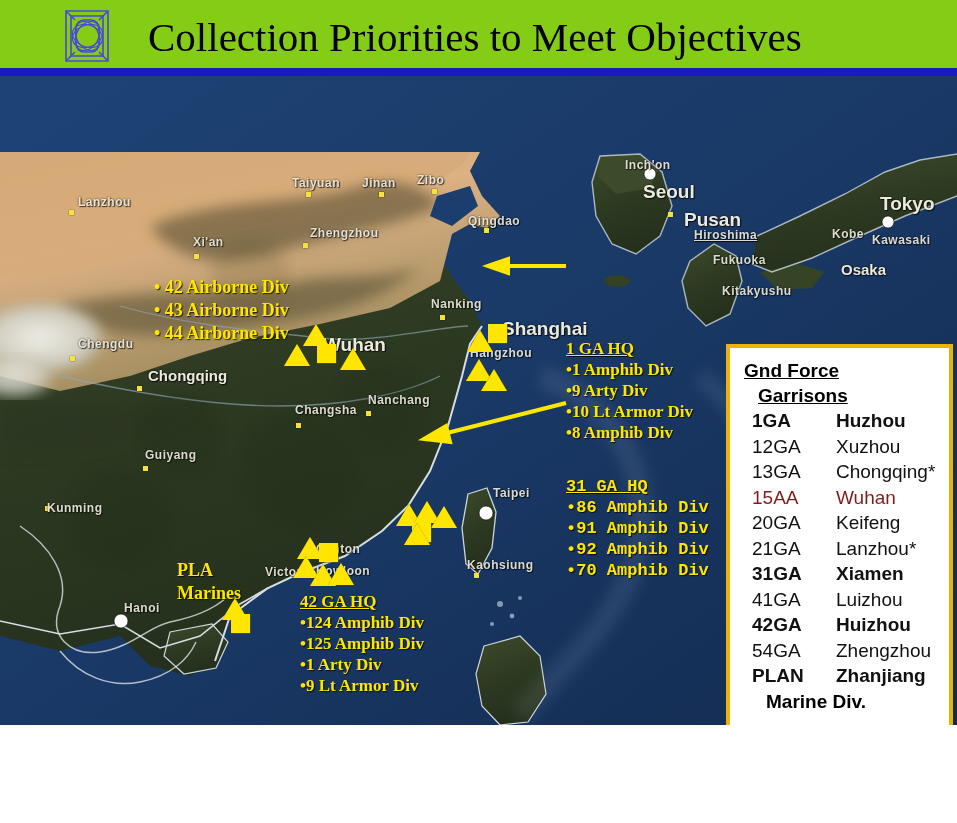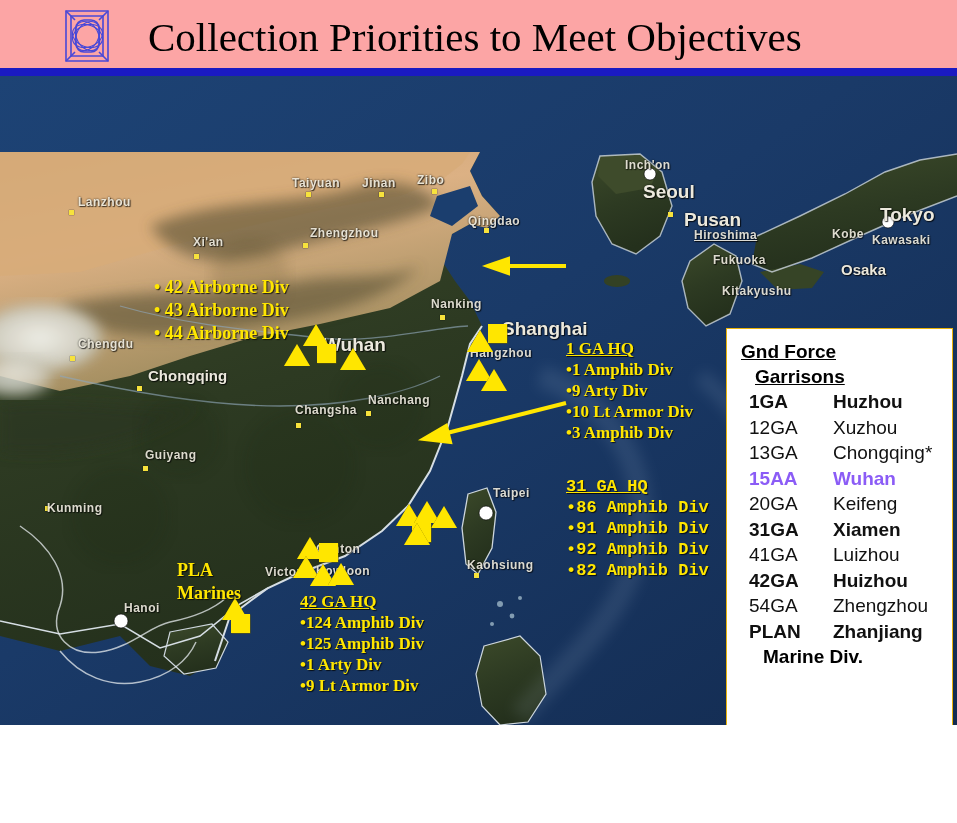--- a/index.html
+++ b/index.html
@@ -13,21 +13,21 @@
     position: relative;
     width: 957px; height: 823px;
     overflow: hidden;
     background: #ffffff;
   }
 
   
   #header {
     position: absolute; left: 0; top: 0;
     width: 957px; height: 68px;
-    background: #fca5a5;
+    background: #84cc16;
   }
   #logo {
     position: absolute; left: 62px; top: 8px;
     width: 52px; height: 56px;
   }
   #title {
     position: absolute; left: 148px; top: 12px;
     font-family: "Liberation Serif", serif;
     font-size: 41px;
     line-height: 50px;
@@ -101,24 +101,24 @@
   .annot .li { display: block; }
   .annot.sz17 { font-size: 17px; line-height: 21px; }
   .annot.sz18 { font-size: 18px; line-height: 23px; }
 
   
   .arrow { position: absolute; pointer-events: none; }
 
   
   #legend {
     position: absolute;
-    left: 726px; top: 252px;
+    left: 726px; top: 268px;
     width: 227px; height: 454px;
     background: #ffffff;
-    border: 1px solid #eab308;
+    border: 4px solid #eab308;
     padding: 10px 8px 0 14px;
     overflow: hidden;
   }
   #legend .lg-title {
     font-size: 19px; font-weight: bold; color: #000;
     text-decoration: underline;
     line-height: 25px;
   }
   #legend .lg-title2 {
     font-size: 19px; font-weight: bold; color: #000;
@@ -128,21 +128,21 @@
   }
   .lgrow {
     display: flex;
     line-height: 25.5px;
     font-size: 19px;
     color: #111;
   }
   .lgrow .u { width: 84px; margin-left: 8px; }
   .lgrow .g { flex: 1; }
   .lgrow.b { font-weight: bold; }
-  .lgrow.r { color: #8b5cf6; font-weight: bold; }
+  .lgrow.r { color: #7f1d1d; font-weight: normal; }
   .lg-sub { font-weight: bold; font-size: 19px; margin-left: 22px; line-height: 25px;}
 
   
   #tweet {
     position: absolute; left: 0; top: 725px;
     width: 957px; height: 98px;
     background: #ffffff;
     border-top: 1px solid #ffffff;
   }
 </style>
@@ -344,21 +344,21 @@
         <div class="city sml" style="left: 625px; top: 82px;">Inch'on</div>
         <div class="city big" style="left: 643px; top: 105px;">Seoul</div>
         <div class="citydot" style="left: 668px; top: 136px;"></div>
         <div class="city big" style="left: 684px; top: 133px;">Pusan</div>
         <div class="city sml" style="left: 694px; top: 152px; text-decoration: underline;">Hiroshima</div>
         <div class="city sml" style="left: 713px; top: 177px;">Fukuoka</div>
         <div class="city sml" style="left: 722px; top: 208px;">Kitakyushu</div>
         <div class="city sml" style="left: 832px; top: 151px;">Kobe</div>
         <div class="city sml" style="left: 872px; top: 157px;">Kawasaki</div>
         <div class="city med" style="left: 841px; top: 185px;">Osaka</div>
-        <div class="city big" style="left: 880px; top: 128px;">Tokyo</div>
+        <div class="city big" style="left: 880px; top: 117px;">Tokyo</div>
       </div>
 
     <div id="marker-layer">
         <div class="tri" style="left: 303px; top: 248px;"></div>
         <div class="tri" style="left: 284px; top: 268px;"></div>
         <div class="sqr" style="left: 317px; top: 268px;"></div>
         <div class="tri" style="left: 340px; top: 272px;"></div>
         <div class="tri" style="left: 467px; top: 254px;"></div>
         <div class="sqr" style="left: 488px; top: 248px;"></div>
         <div class="tri" style="left: 466px; top: 283px;"></div>
@@ -393,28 +393,28 @@
     <div class="annot sz18" style="left: 154px; top: 200px;">
         <span class="li">• 42 Airborne Div</span>
         <span class="li">• 43 Airborne Div</span>
         <span class="li">• 44 Airborne Div</span>
       </div>
       <div class="annot sz17" style="left: 566px; top: 262px;">
         <span class="hd">1 GA HQ</span>
         <span class="li">•1 Amphib Div</span>
         <span class="li">•9 Arty Div</span>
         <span class="li">•10 Lt Armor Div</span>
-        <span class="li">•3 Amphib Div</span>
+        <span class="li">•8 Amphib Div</span>
       </div>
       <div class="annot sz17" style="left: 566px; top: 400px; font-family: Liberation Mono, monospace;">
         <span class="hd">31 GA HQ</span>
         <span class="li">•86 Amphib Div</span>
         <span class="li">•91 Amphib Div</span>
         <span class="li">•92 Amphib Div</span>
-        <span class="li">•82 Amphib Div</span>
+        <span class="li">•70 Amphib Div</span>
       </div>
       <div class="annot sz17" style="left: 300px; top: 515px;">
         <span class="hd">42 GA HQ</span>
         <span class="li">•124 Amphib Div</span>
         <span class="li">•125 Amphib Div</span>
         <span class="li">•1 Arty Div</span>
         <span class="li">•9 Lt Armor Div</span>
       </div>
       <div class="annot sz18" style="left: 177px; top: 483px;">
         <span class="li">PLA</span>
@@ -437,20 +437,24 @@
             <span class="g">Chongqing*</span>
           </div>
           <div class="lgrow r">
             <span class="u">15AA</span>
             <span class="g">Wuhan</span>
           </div>
           <div class="lgrow">
             <span class="u">20GA</span>
             <span class="g">Keifeng</span>
           </div>
+          <div class="lgrow">
+            <span class="u">21GA</span>
+            <span class="g">Lanzhou*</span>
+          </div>
           <div class="lgrow b">
             <span class="u">31GA</span>
             <span class="g">Xiamen</span>
           </div>
           <div class="lgrow">
             <span class="u">41GA</span>
             <span class="g">Luizhou</span>
           </div>
           <div class="lgrow b">
             <span class="u">42GA</span>

